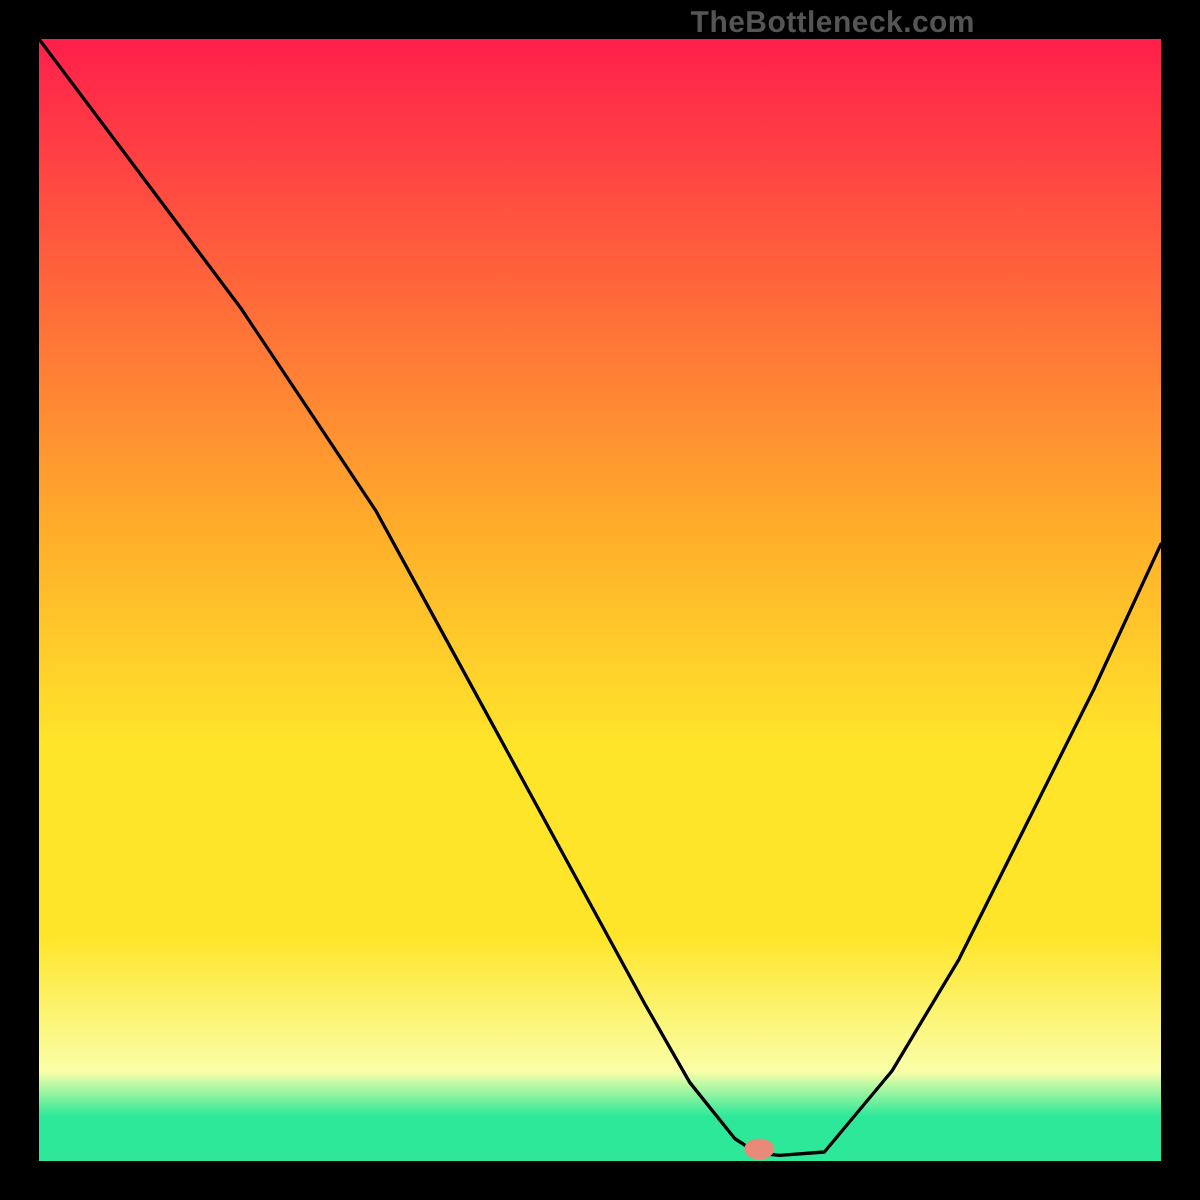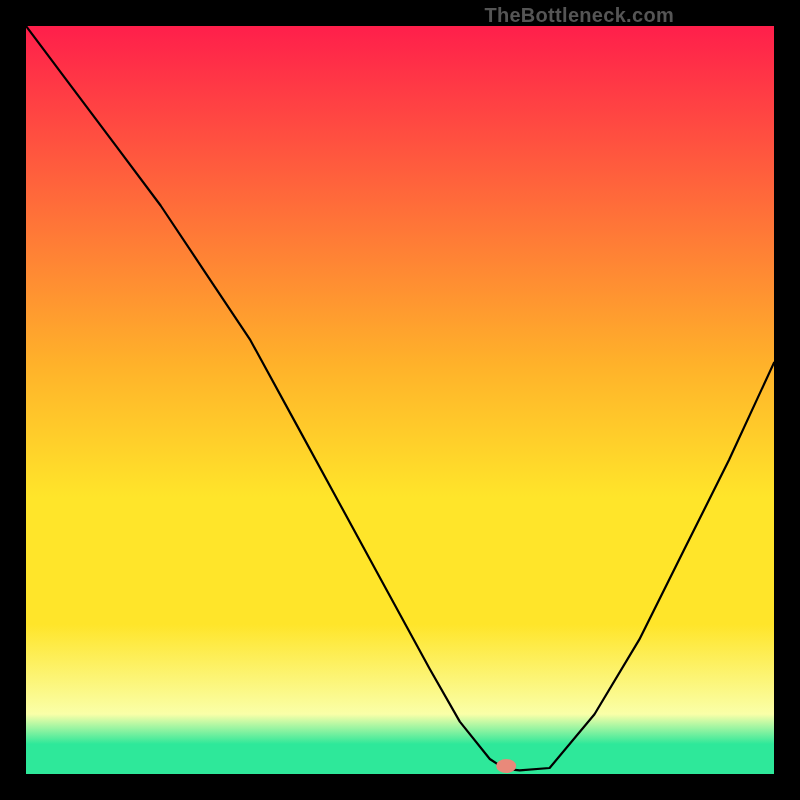--- a/index.html
+++ b/index.html
@@ -8,21 +8,20 @@
     width: 800px;
     height: 800px;
     background: #000;
     font-family: Arial, Helvetica, sans-serif;
     overflow: hidden;
   }
   .stage {
     position: relative;
     width: 660px;
     height: 800px;
-    padding-left: 24px;
   }
   .watermark {
     position: absolute;
     top: 4px;
     right: 10px;
     color: #555;
     font-size: 20px;
     font-weight: 600;
     letter-spacing: 0.3px;
     user-select: none;

